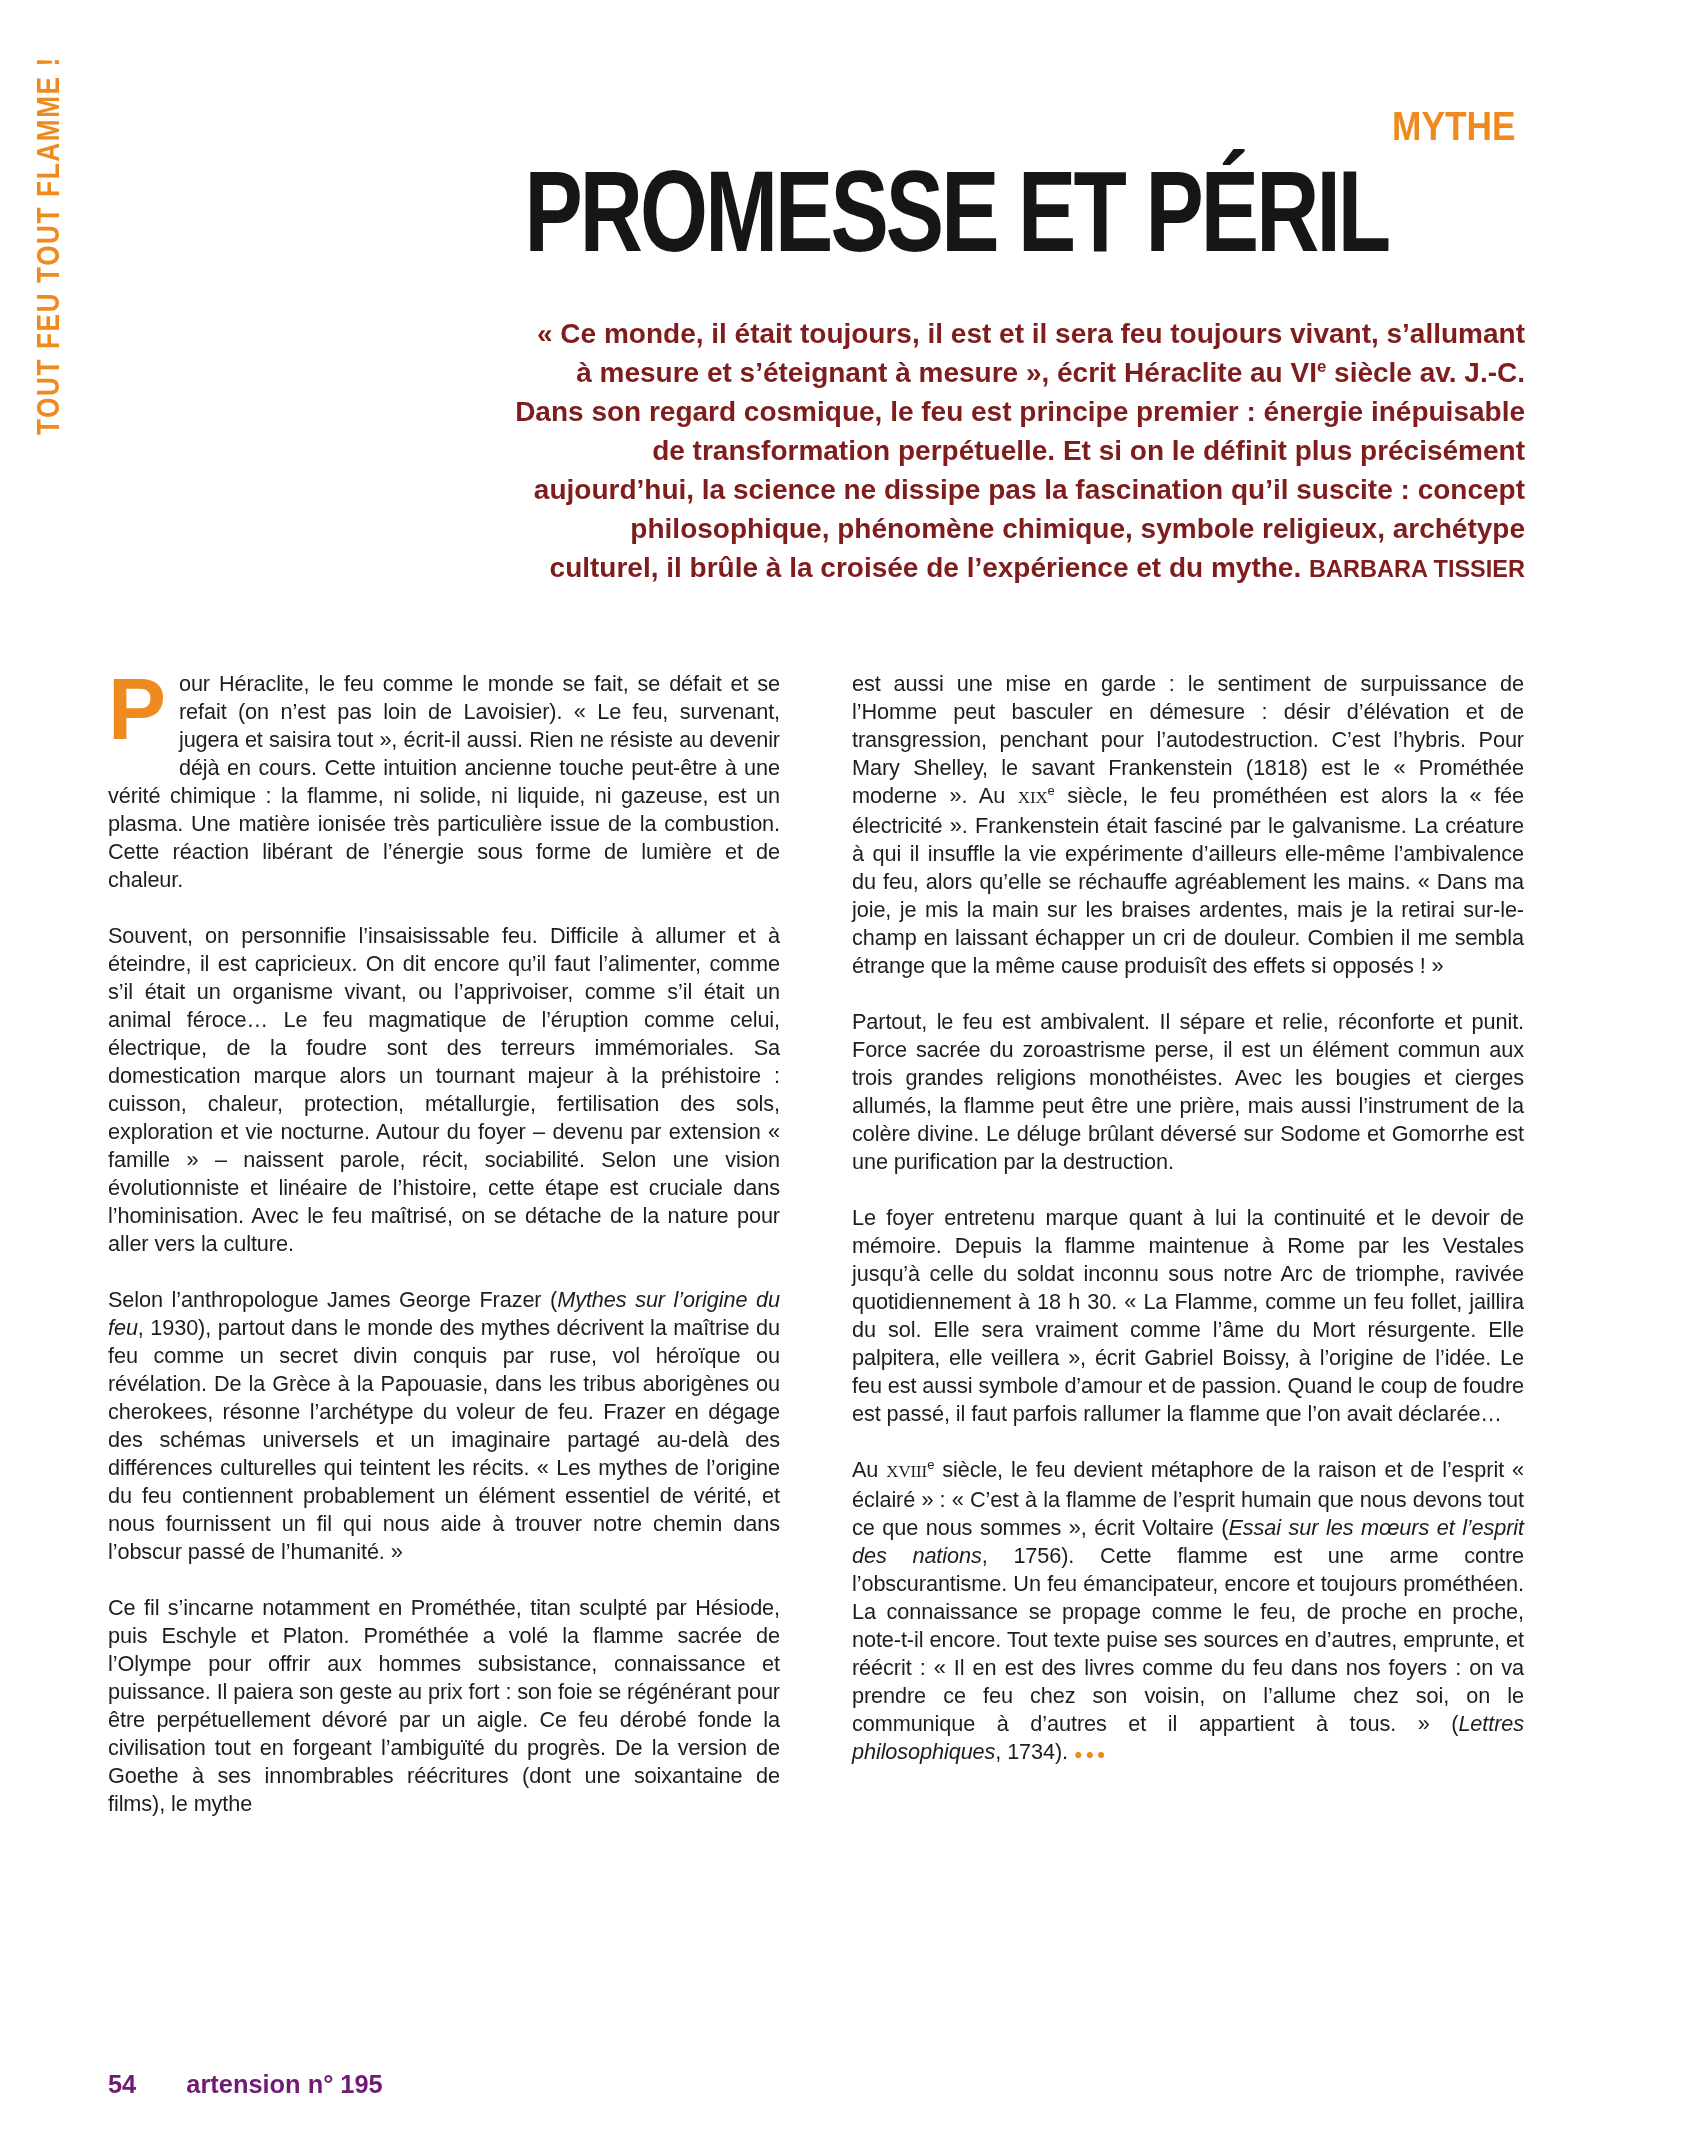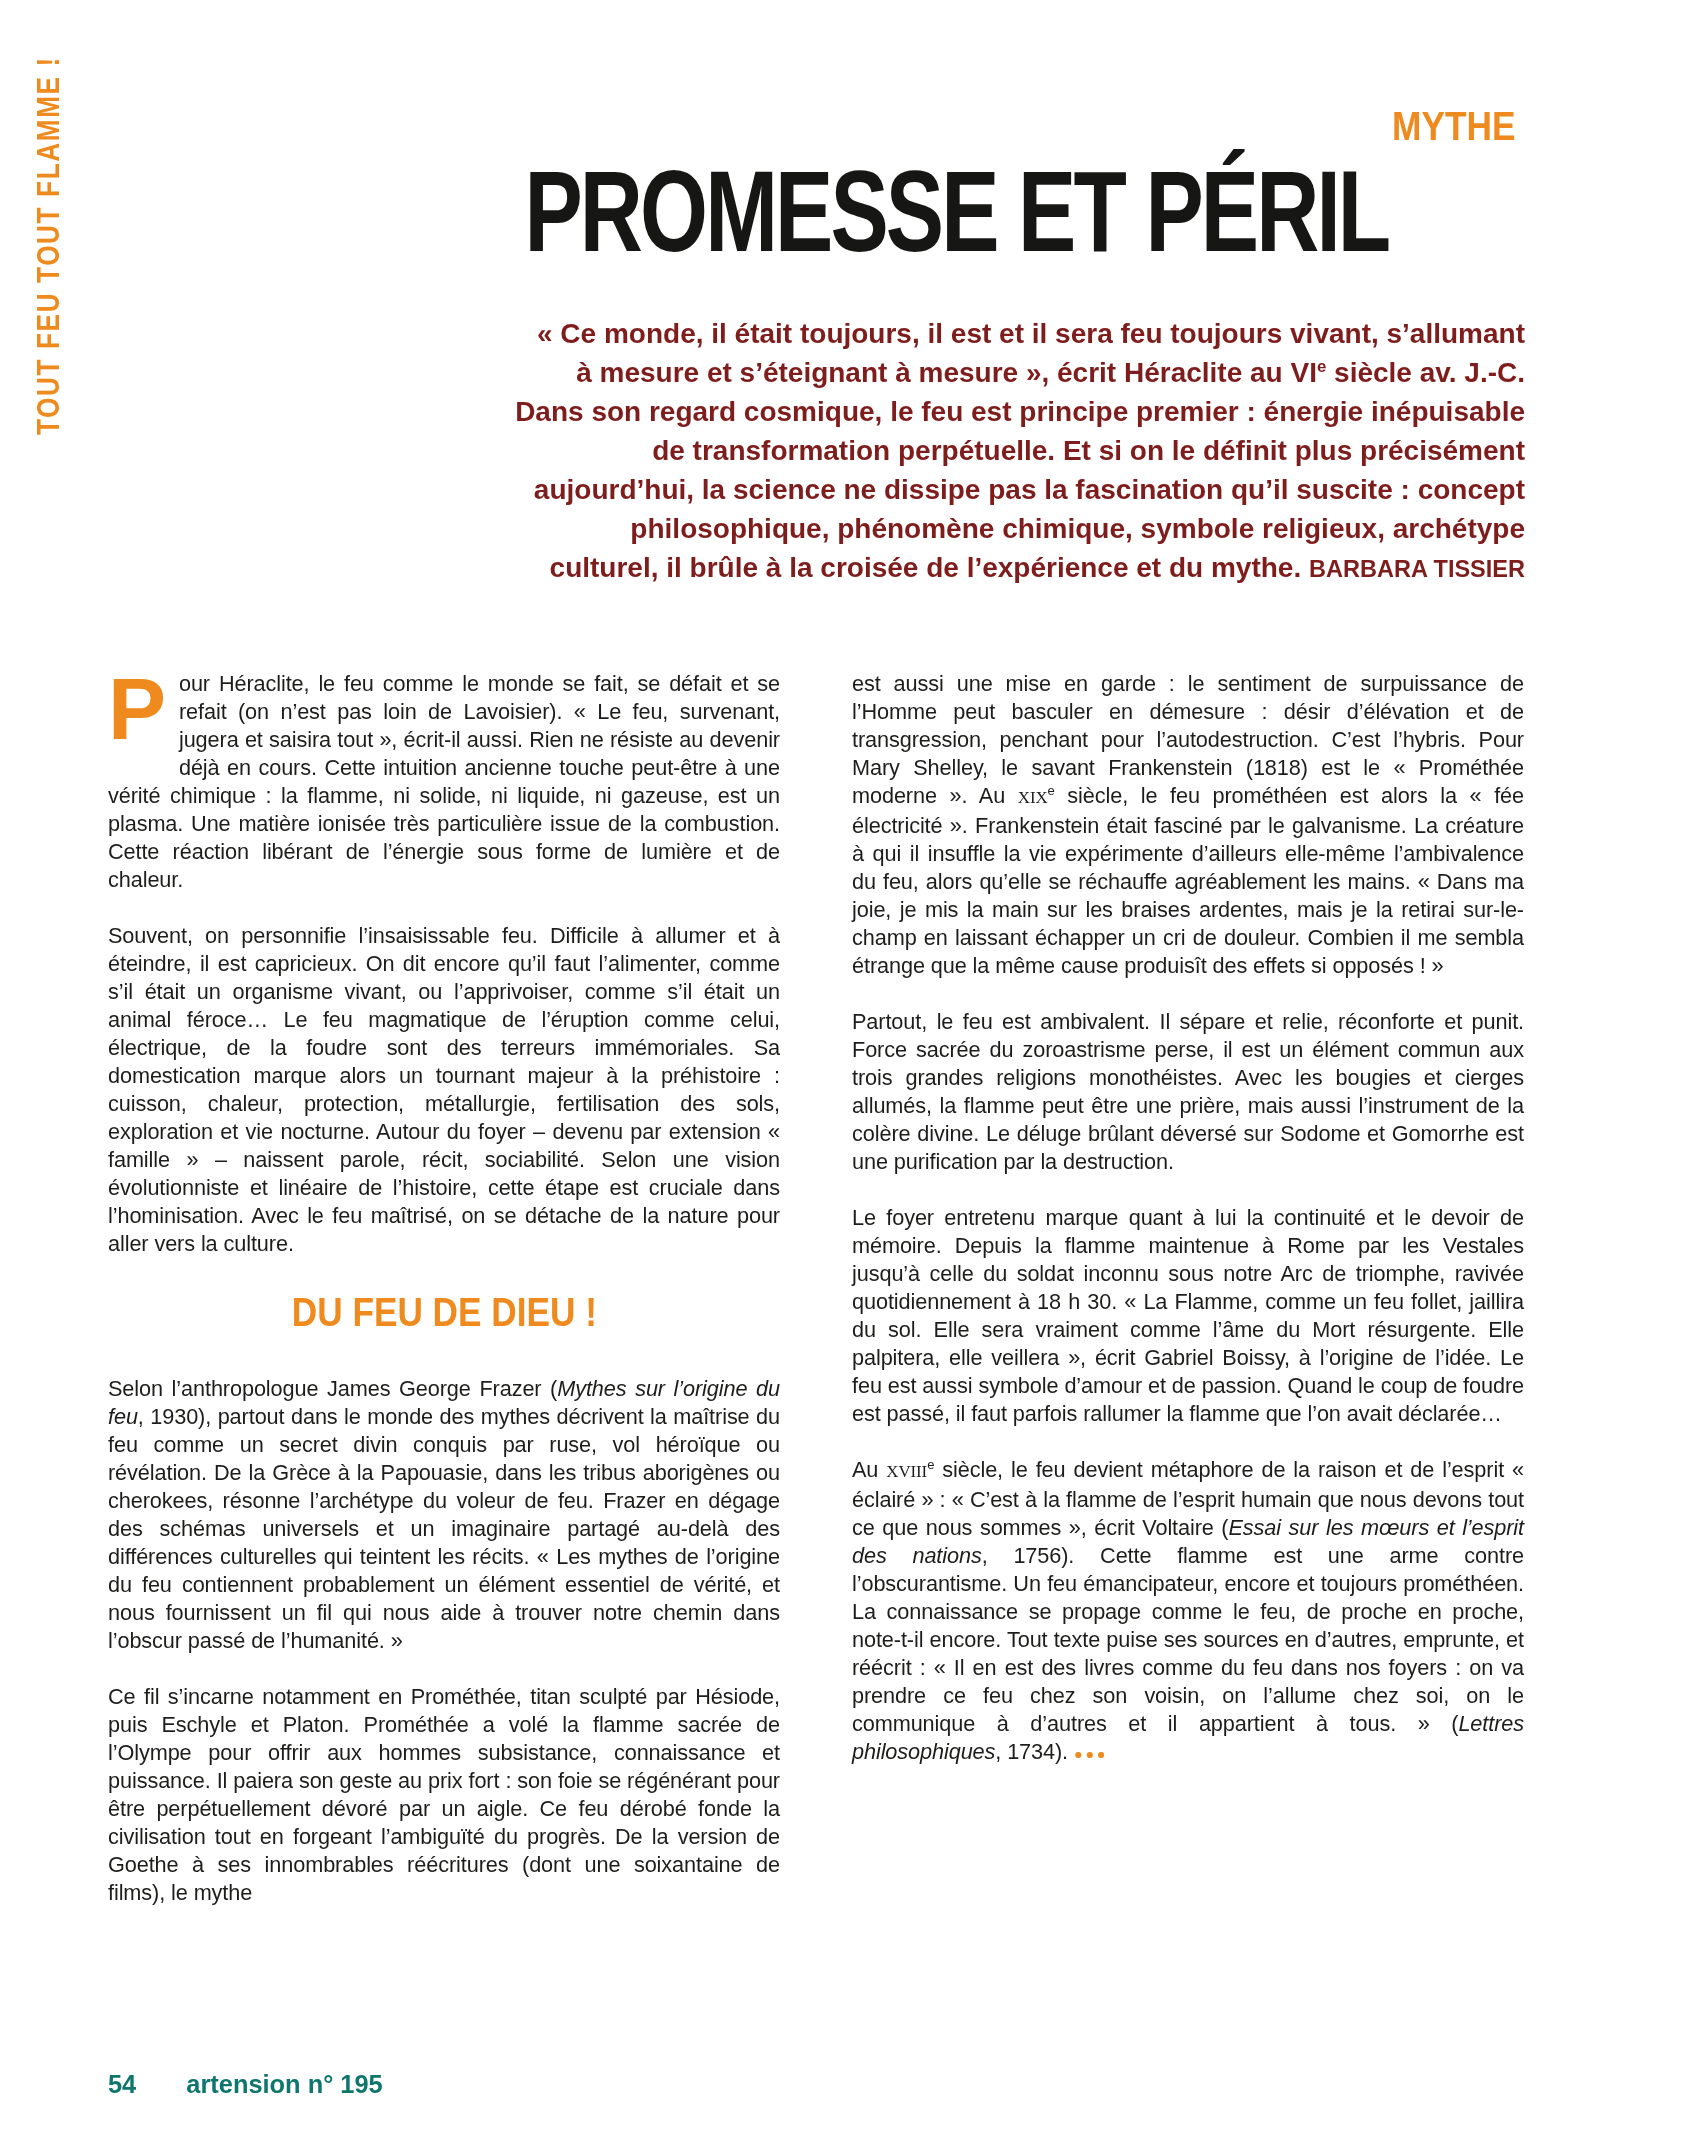--- a/index.html
+++ b/index.html
@@ -106,21 +106,21 @@
   .seg-i { font-style:italic; }
   .seg-sup { font-size:0.6em; vertical-align:super; line-height:0; }
   .seg-sc { text-transform:uppercase; font-size:0.78em;font-family:Liberation Serif, serif; }
   .seg-dots { color:#EE8A1E; font-size:0.66em; letter-spacing:2.8px; }
 
   
   .footer {
     position:absolute;
     left:108px; top:2070px;
     font-size:25.4px; font-weight:700;
-    color:#0f766e;
+    color:#701a75;
   }
   .footer .mag { margin-left:43px; }
 </style>
 </head>
 <body>
 
 <div class="page">
 
   <div class="vertical-label">TOUT FEU TOUT FLAMME !</div>
 
@@ -140,23 +140,20 @@
       <div class="sf-line">philosophique, phénomène chimique, symbole religieux, archétype</div>
       <div class="sf-line">culturel, il brûle à la croisée de l’expérience et du mythe. <span class="seg-author">BARBARA TISSIER</span></div>
     </div>
   </header>
 
   <div class="columns">
 
     <div class="col">
       <p><span class="dropcap">P</span><span>our Héraclite, le feu comme le monde se fait, se défait et se refait (on n’est pas loin de Lavoisier). « Le feu, survenant, jugera et saisira tout », écrit-il aussi. Rien ne résiste au devenir déjà en cours. Cette intuition ancienne touche peut-être à une vérité chimique : la flamme, ni solide, ni liquide, ni gazeuse, est un plasma. Une matière ionisée très particulière issue de la combustion. Cette réaction libérant de l’énergie sous forme de lumière et de chaleur.</span></p>
       <p>Souvent, on personnifie l’insaisissable feu. Difficile à allumer et à éteindre, il est capricieux. On dit encore qu’il faut l’alimenter, comme s’il était un organisme vivant, ou l’apprivoiser, comme s’il était un animal féroce… Le feu magmatique de l’éruption comme celui, électrique, de la foudre sont des terreurs immémoriales. Sa domestication marque alors un tournant majeur à la préhistoire : cuisson, chaleur, protection, métallurgie, fertilisation des sols, exploration et vie nocturne. Autour du foyer – devenu par extension « famille » – naissent parole, récit, sociabilité. Selon une vision évolutionniste et linéaire de l’histoire, cette étape est cruciale dans l’hominisation. Avec le feu maîtrisé, on se détache de la nature pour aller vers la culture.</p>
-      <div class="col-heading">
-        <span>DU FEU DE DIEU !</span>
-      </div>
       <p>Selon l’anthropologue James George Frazer (<span class="seg-i">Mythes sur l’origine du feu</span>, 1930), partout dans le monde des mythes décrivent la maîtrise du feu comme un secret divin conquis par ruse, vol héroïque ou révélation. De la Grèce à la Papouasie, dans les tribus aborigènes ou cherokees, résonne l’archétype du voleur de feu. Frazer en dégage des schémas universels et un imaginaire partagé au-delà des différences culturelles qui teintent les récits. « Les mythes de l’origine du feu contiennent probablement un élément essentiel de vérité, et nous fournissent un fil qui nous aide à trouver notre chemin dans l’obscur passé de l’humanité. »</p>
       <p>Ce fil s’incarne notamment en Prométhée, titan sculpté par Hésiode, puis Eschyle et Platon. Prométhée a volé la flamme sacrée de l’Olympe pour offrir aux hommes subsistance, connaissance et puissance. Il paiera son geste au prix fort : son foie se régénérant pour être perpétuellement dévoré par un aigle. Ce feu dérobé fonde la civilisation tout en forgeant l’ambiguïté du progrès. De la version de Goethe à ses innombrables réécritures (dont une soixantaine de films), le mythe</p>
     </div>
 
     <div class="col">
       <p>est aussi une mise en garde : le sentiment de surpuissance de l’Homme peut basculer en démesure : désir d’élévation et de transgression, penchant pour l’autodestruction. C’est l’hybris. Pour Mary Shelley, le savant Frankenstein (1818) est le « Prométhée moderne ». Au <span class="seg-sc">xix</span><span class="seg-sup">e</span> siècle, le feu prométhéen est alors la « fée électricité ». Frankenstein était fasciné par le galvanisme. La créature à qui il insuffle la vie expérimente d’ailleurs elle-même l’ambivalence du feu, alors qu’elle se réchauffe agréablement les mains. « Dans ma joie, je mis la main sur les braises ardentes, mais je la retirai sur-le-champ en laissant échapper un cri de douleur. Combien il me sembla étrange que la même cause produisît des effets si opposés ! »</p>
       <p>Partout, le feu est ambivalent. Il sépare et relie, réconforte et punit. Force sacrée du zoroastrisme perse, il est un élément commun aux trois grandes religions monothéistes. Avec les bougies et cierges allumés, la flamme peut être une prière, mais aussi l’instrument de la colère divine. Le déluge brûlant déversé sur Sodome et Gomorrhe est une purification par la destruction.</p>
       <p>Le foyer entretenu marque quant à lui la continuité et le devoir de mémoire. Depuis la flamme maintenue à Rome par les Vestales jusqu’à celle du soldat inconnu sous notre Arc de triomphe, ravivée quotidiennement à 18 h 30. « La Flamme, comme un feu follet, jaillira du sol. Elle sera vraiment comme l’âme du Mort résurgente. Elle palpitera, elle veillera », écrit Gabriel Boissy, à l’origine de l’idée. Le feu est aussi symbole d’amour et de passion. Quand le coup de foudre est passé, il faut parfois rallumer la flamme que l’on avait déclarée…</p>
       <p>Au <span class="seg-sc">xviii</span><span class="seg-sup">e</span> siècle, le feu devient métaphore de la raison et de l’esprit « éclairé » : « C’est à la flamme de l’esprit humain que nous devons tout ce que nous sommes », écrit Voltaire (<span class="seg-i">Essai sur les mœurs et l’esprit des nations</span>, 1756). Cette flamme est une arme contre l’obscurantisme. Un feu émancipateur, encore et toujours prométhéen. La connaissance se propage comme le feu, de proche en proche, note-t-il encore. Tout texte puise ses sources en d’autres, emprunte, et réécrit : « Il en est des livres comme du feu dans nos foyers : on va prendre ce feu chez son voisin, on l’allume chez soi, on le communique à d’autres et il appartient à tous. » (<span class="seg-i">Lettres philosophiques</span>, 1734). <span class="seg-dots">●●●</span></p>
     </div>

